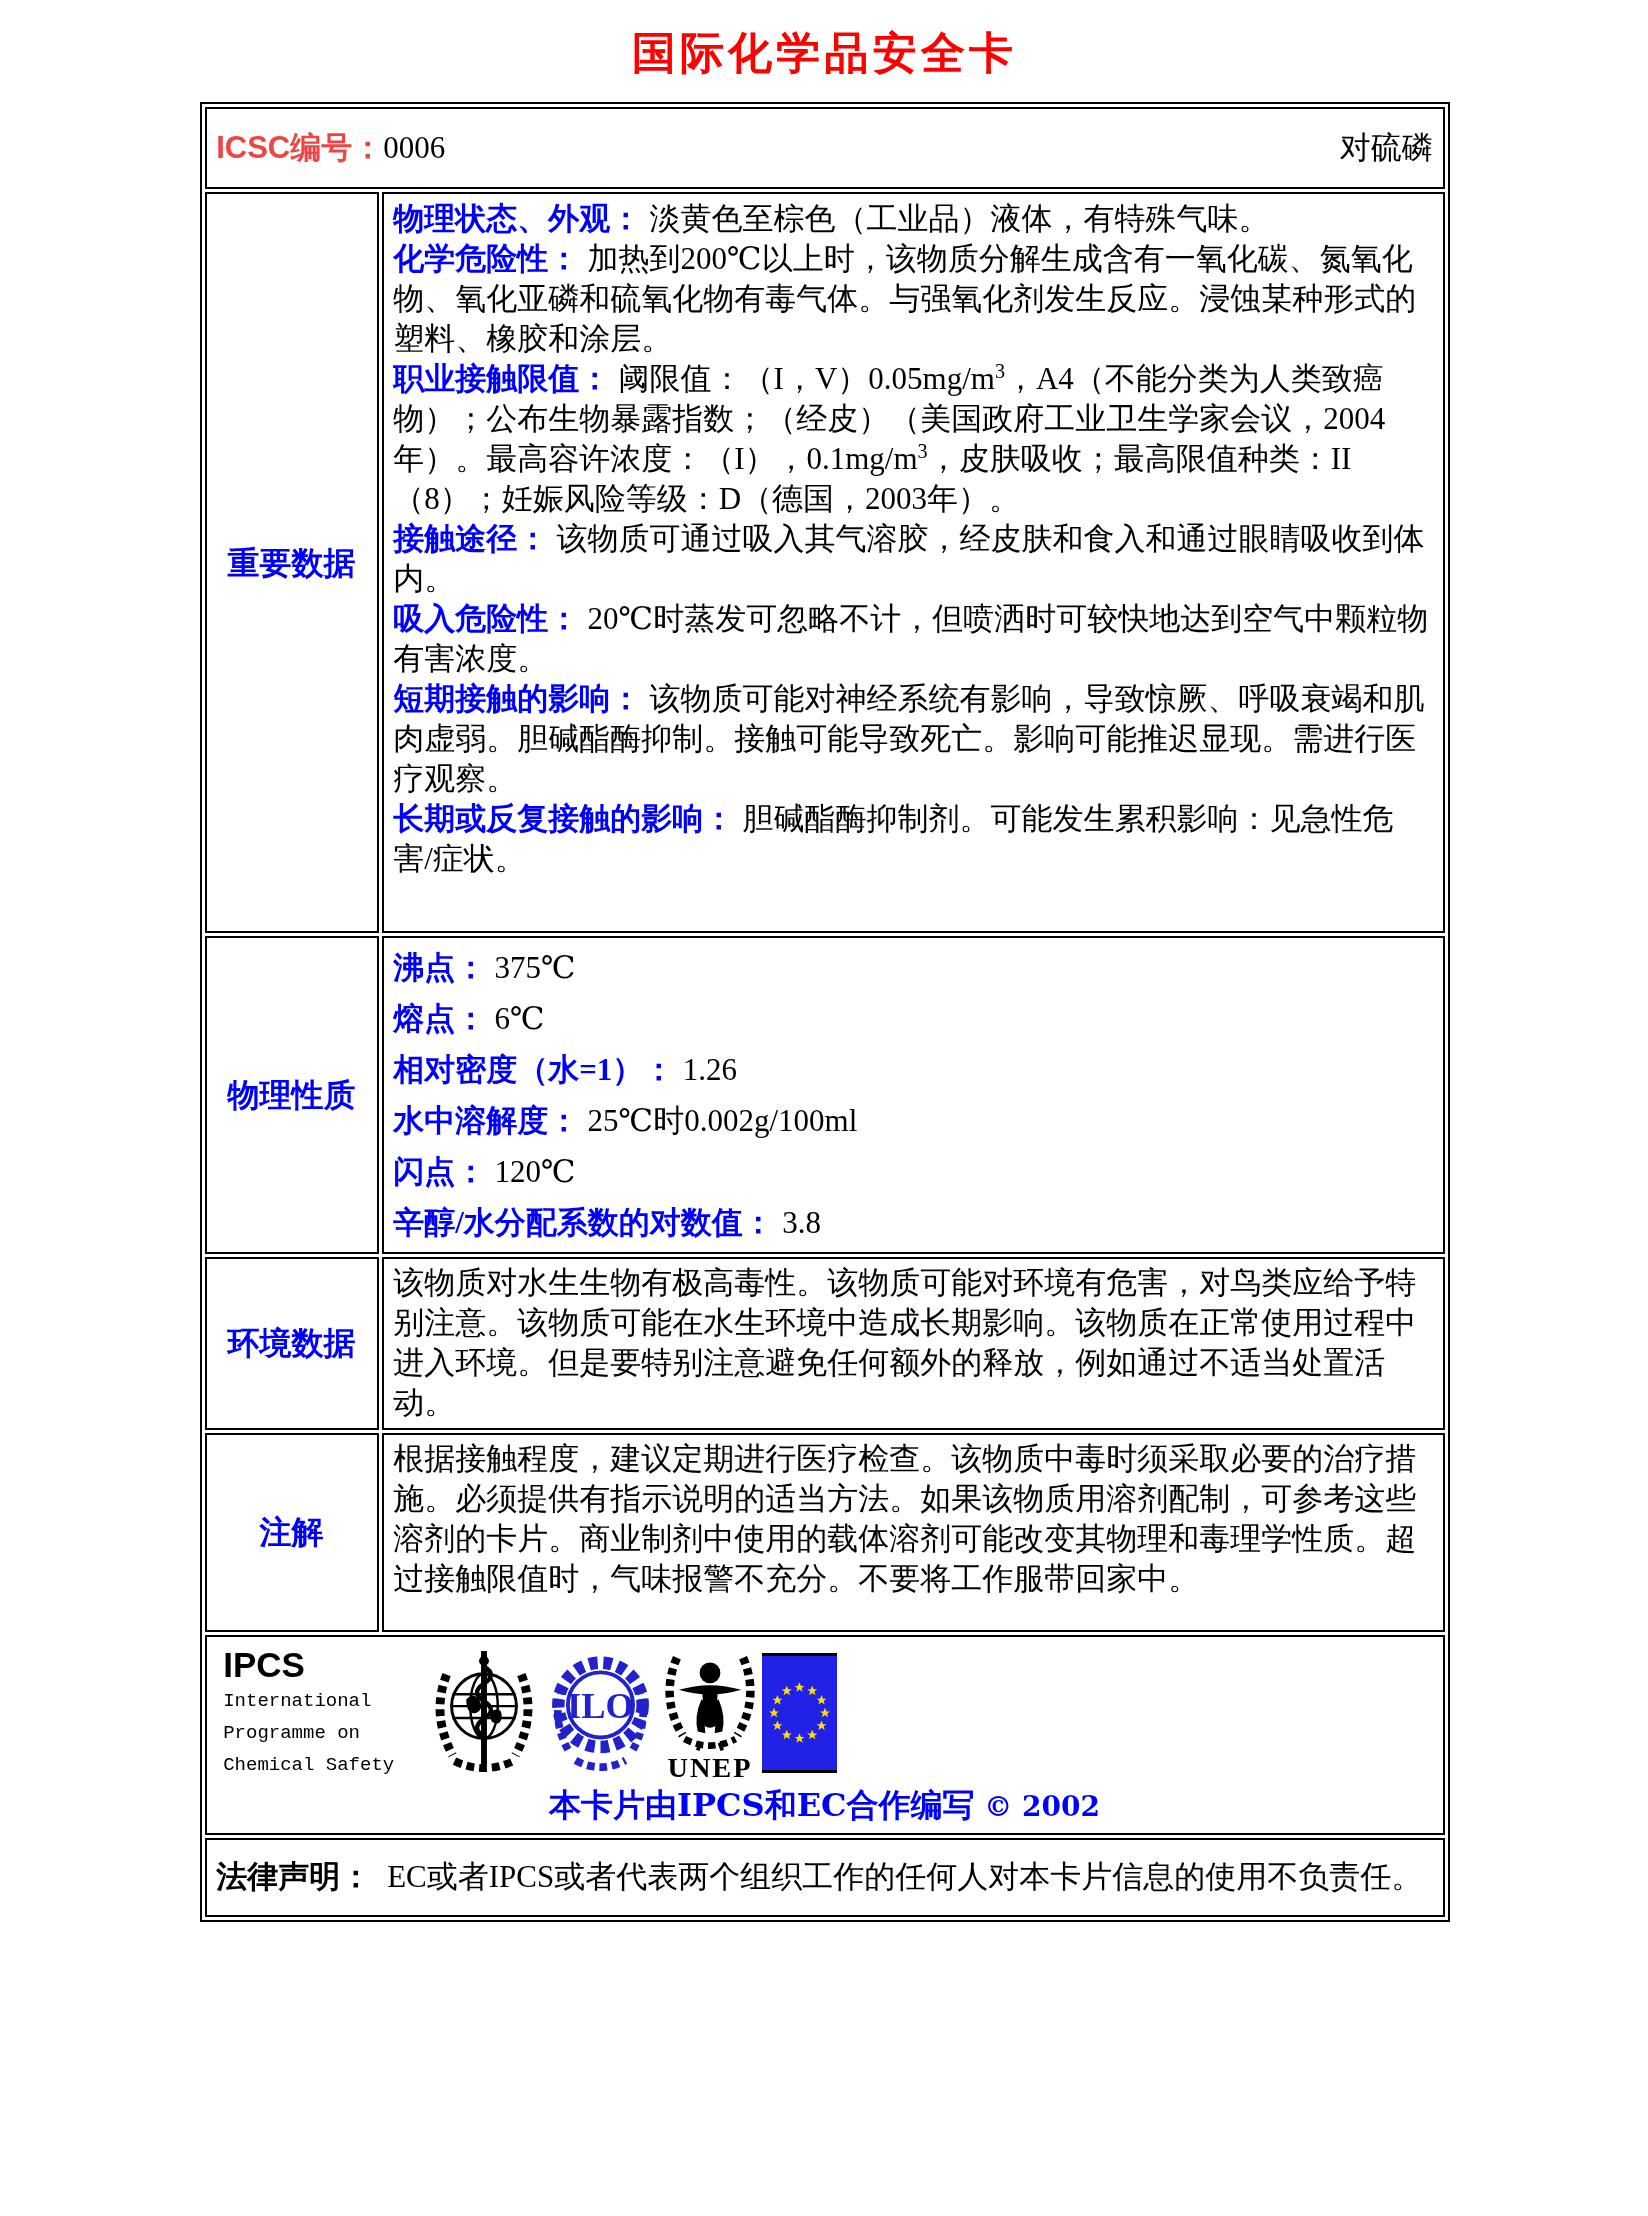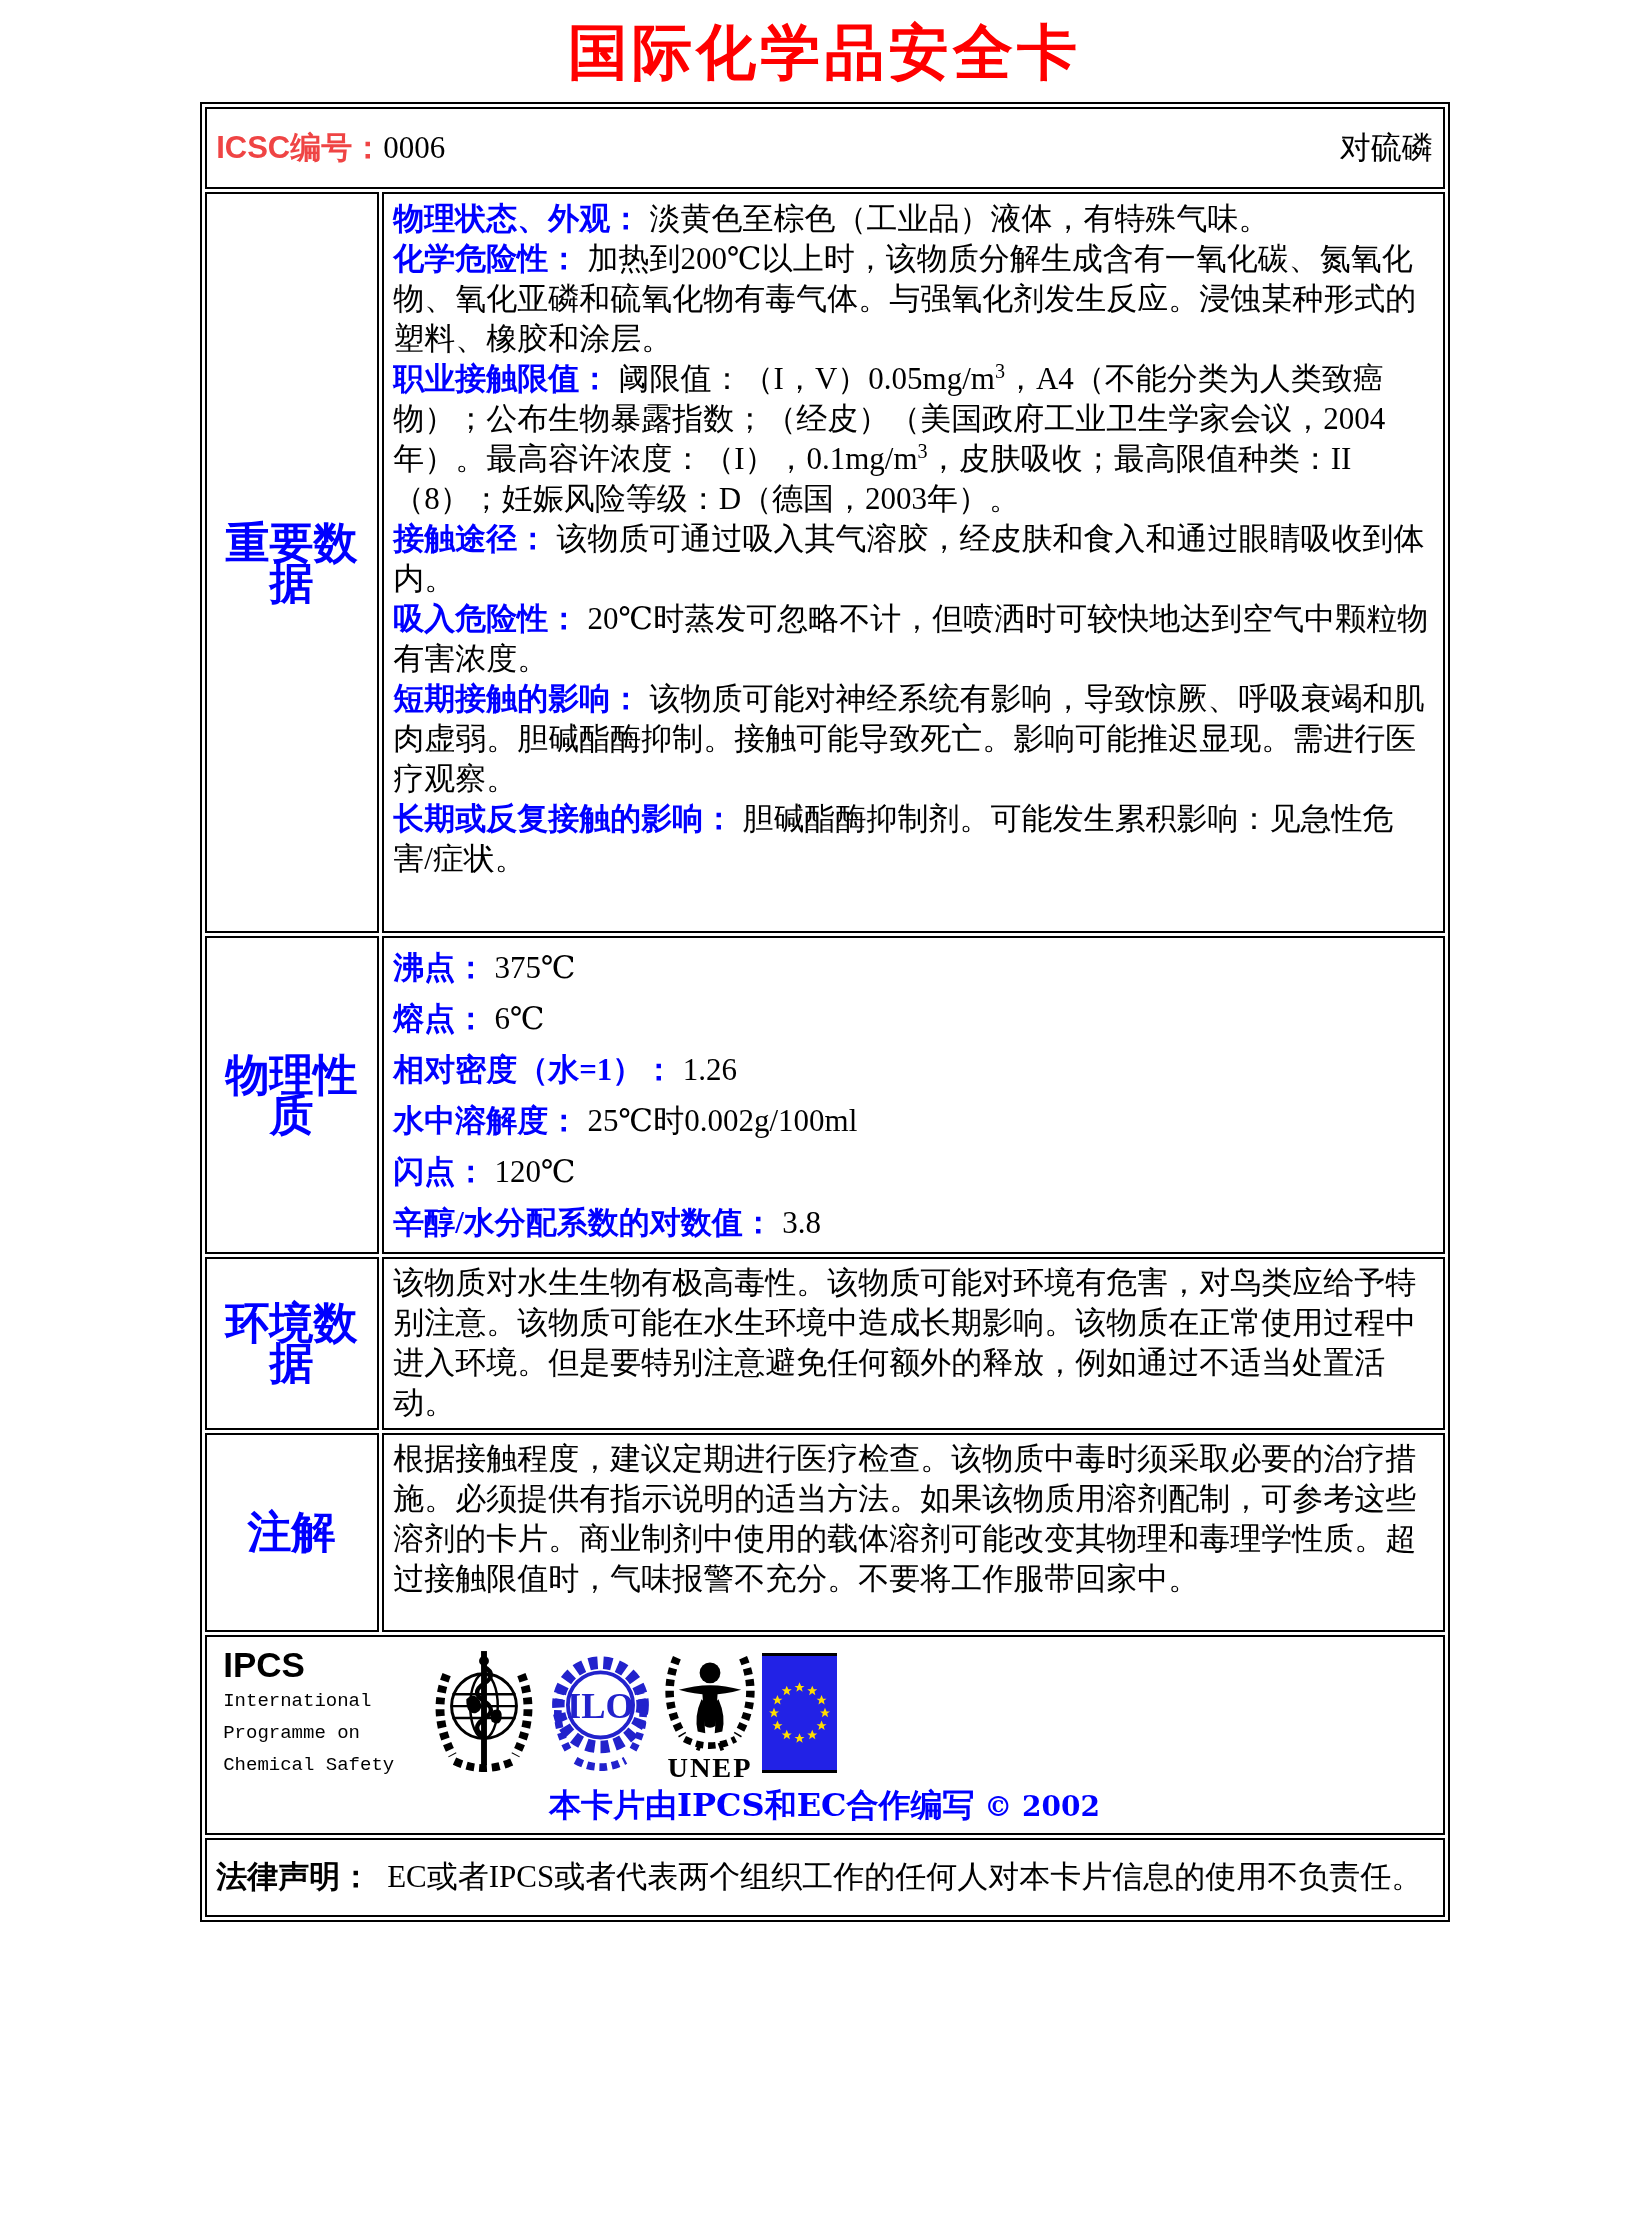--- a/index.html
+++ b/index.html
@@ -7,21 +7,21 @@
     width:1649px; min-height:2216px;
     font-family:"Liberation Serif","DejaVu Serif",serif;
     color:#000;
     position:relative;
   }
   .page{padding-top:14px;}
   .main-title{
     text-align:center;
     font-family:"DejaVu Serif","Liberation Serif",serif;
     font-weight:bold;
-    font-size:60px;
+    font-size:44px;
     line-height:77px;
     color:#FF0000;
     letter-spacing:4.2px;
     margin:0 0 11px 0;
   }
   table.card{
     width:1250px;
     margin:0 auto;
     border:2.8px solid #000;
     border-collapse:separate;
@@ -38,21 +38,21 @@
     background:#fff;
     word-break:break-all;
     overflow:hidden;
   }
   td.rowlabel{
     vertical-align:middle;
     text-align:center;
     color:#0000FF;
     font-family:"Liberation Sans","DejaVu Sans",sans-serif;
     font-weight:bold;
-    font-size:44px;
+    font-size:32px;
     padding:4.2px 2.8px;
   }
   .hdr-flex{display:flex;justify-content:space-between;align-items:center;height:100%;}
   .blue-label{
     color:#ef4444;
     font-family:"Liberation Sans","DejaVu Sans",sans-serif;
     font-weight:bold;
   }
   .para{margin:0;}
   .plabel{

